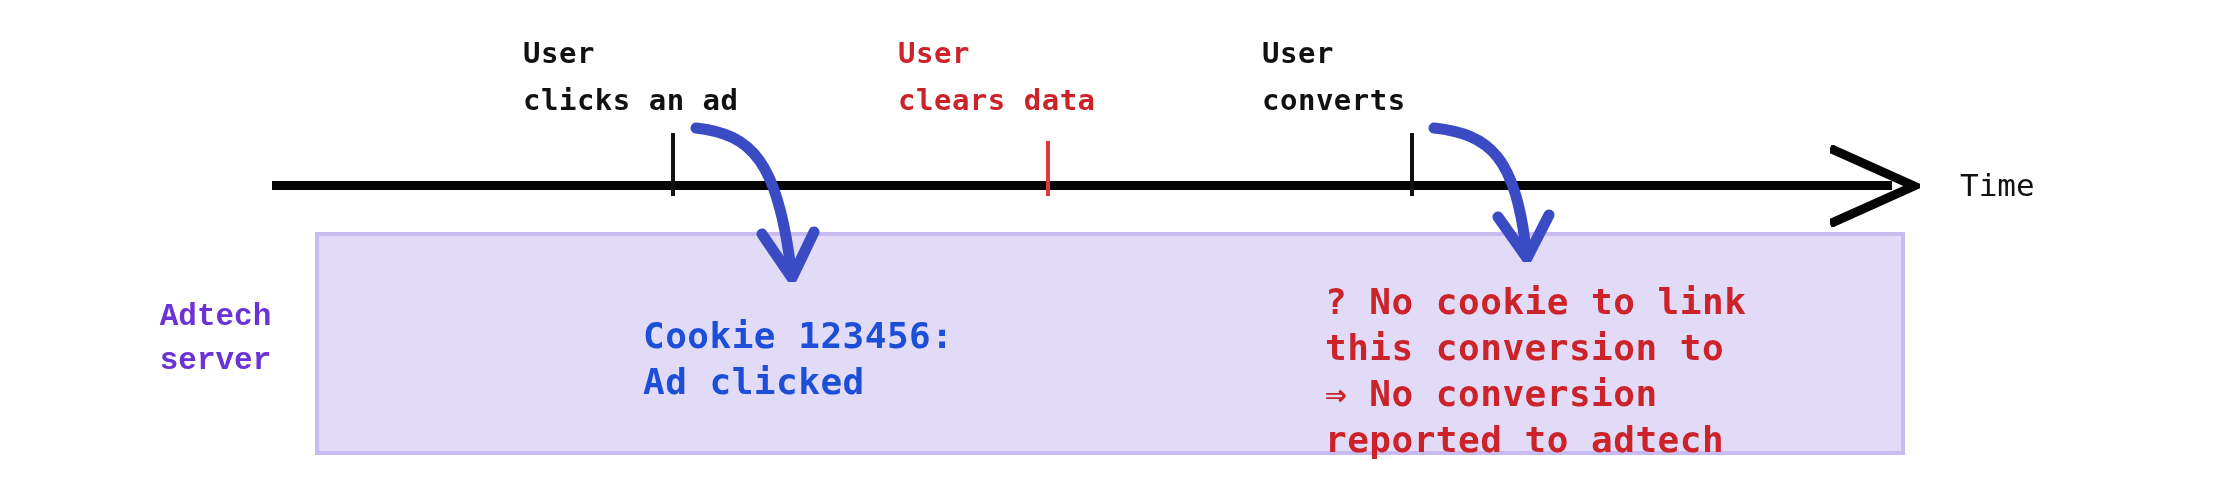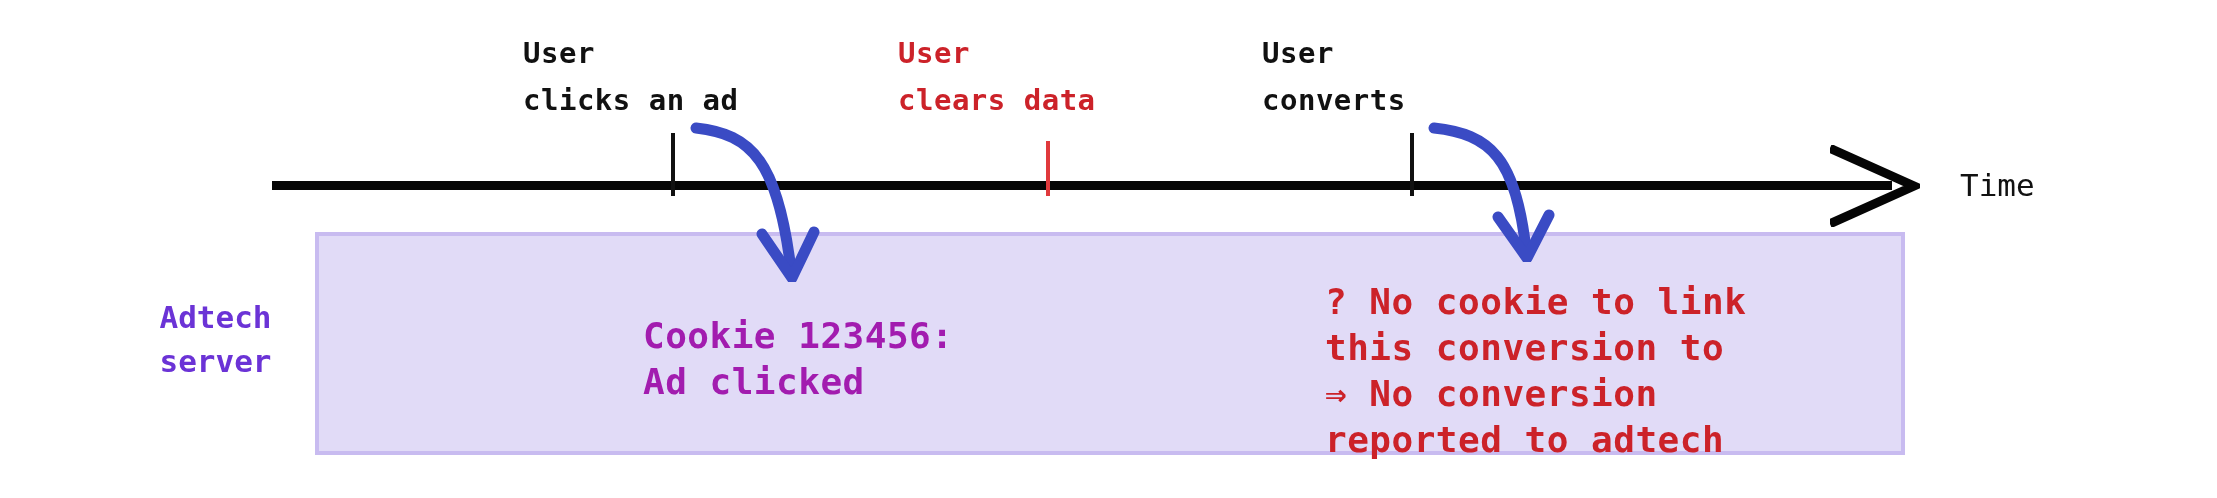--- a/index.html
+++ b/index.html
@@ -35,20 +35,21 @@
     left: 128px;
     top: 295px;
     width: 175px;
     text-align: center;
     color: #6B33D6;
     font-size: 31px;
     font-weight: bold;
     line-height: 44px;
     letter-spacing: 0px;
     white-space: pre-line;
+    font-family: Liberation Mono, monospace;
   }
 
   
   .axis-line {
     position: absolute;
     left: 272px;
     top: 181px;
     width: 1620px;
     height: 9px;
     background: #050505;
@@ -95,21 +96,21 @@
 
   
   .note {
     position: absolute;
     font-size: 36px;
     font-weight: bold;
     line-height: 46px;
     white-space: pre-line;
     letter-spacing: 0.5px;
   }
-  .note.blue { color: #a21caf; }
+  .note.blue { color: #1d4ed8; }
   .note.red  { color: #CC2229; }
 
   
   .curve-arrow {
     position: absolute;
     pointer-events: none;
   }
 </style>
 </head>
 <body>

